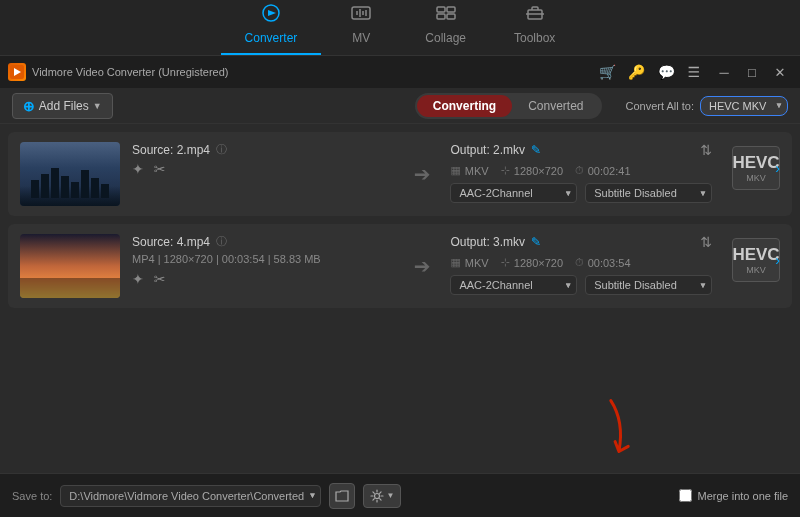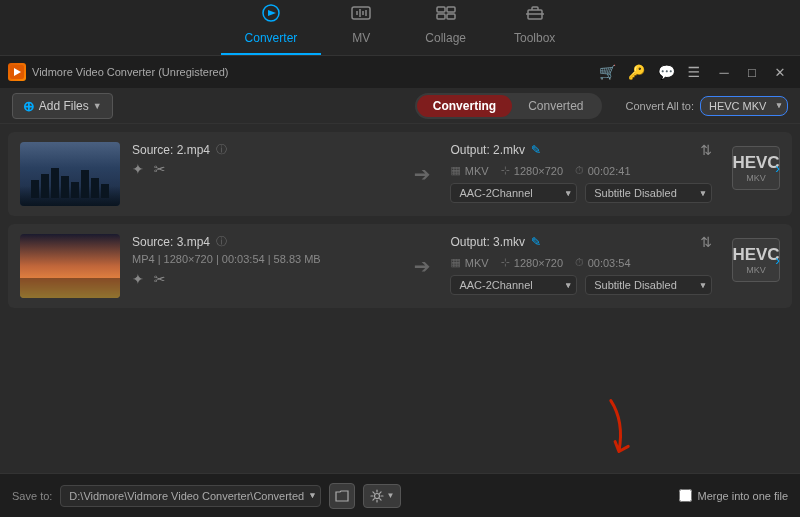--- a/index.html
+++ b/index.html
@@ -651,21 +651,21 @@
     </div>
 
     <div class="file-item">
       <div class="file-thumb">
         <div class="thumb-sunset">
         </div>
       </div>
 
       <div class="file-info">
         <div class="file-source-row">
-          <span class="file-source">Source: 3.mp4</span>
+          <span class="file-source">Source: 4.mp4</span>
           <span class="info-icon">ⓘ</span>
         </div>
         <div class="file-meta">MP4  |  1280×720  |  00:03:54  |  58.83 MB</div>
         <div class="file-actions">
           <span class="action-icon">✦</span>
           <span class="action-icon">✂</span>
         </div>
       </div>
 
       <div class="arrow-area">

